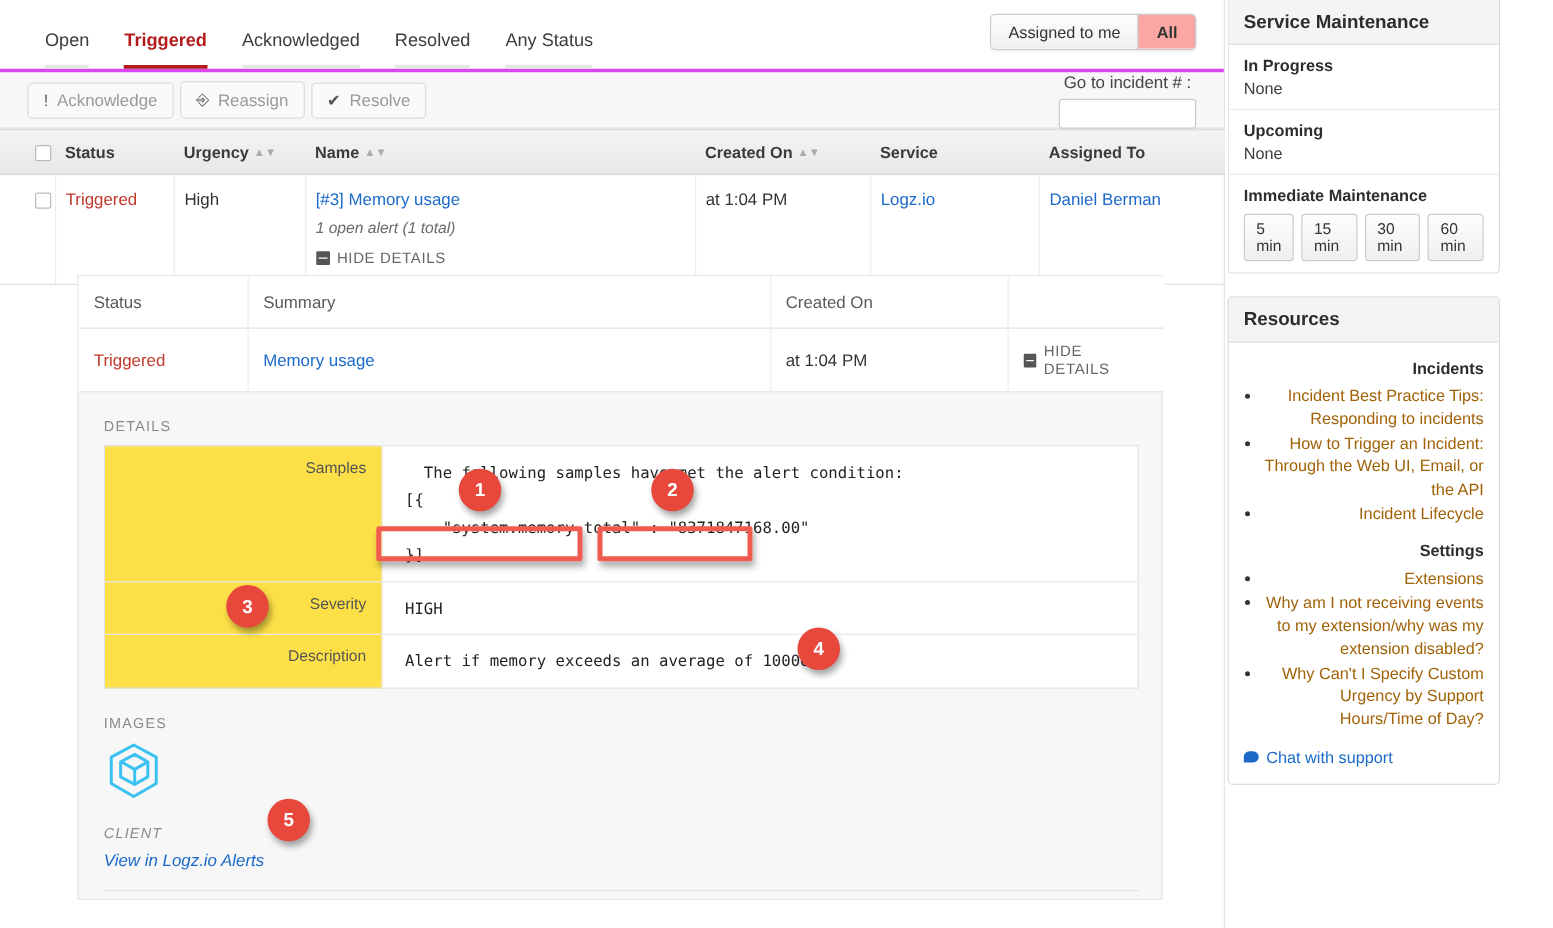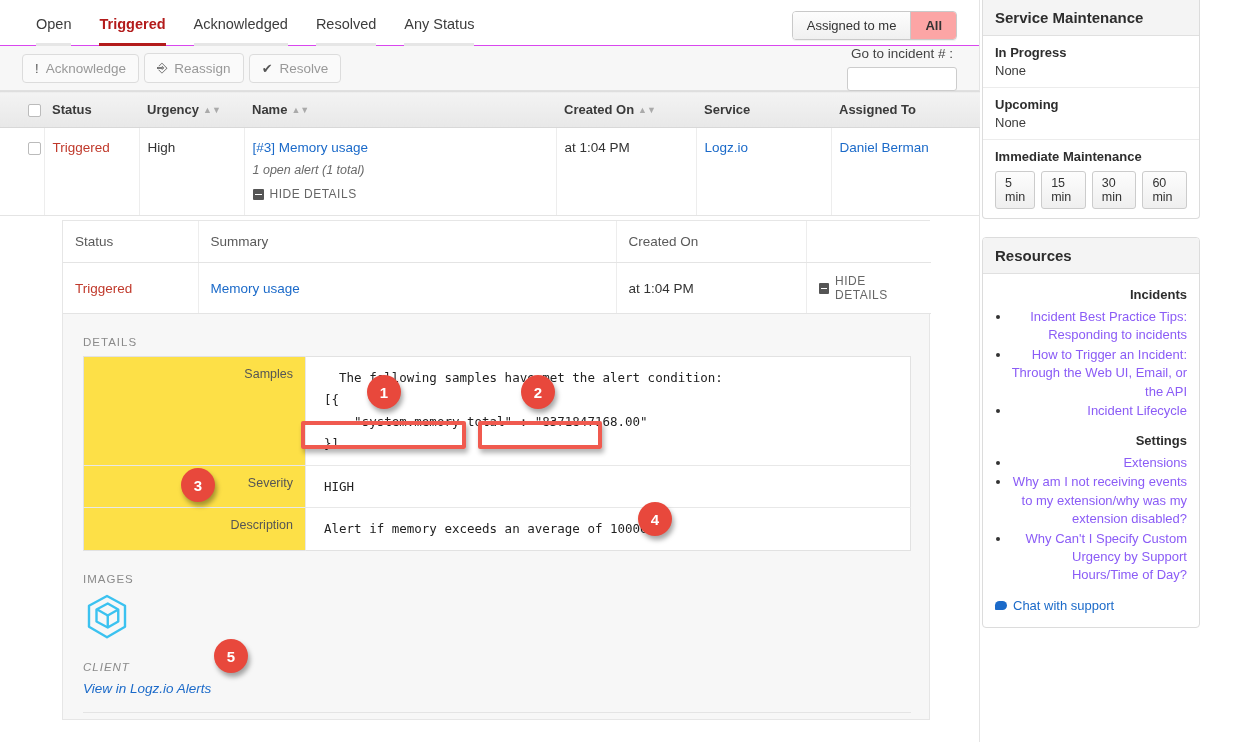--- a/index.html
+++ b/index.html
@@ -17,24 +17,24 @@
   
   .main-col {
     position: absolute; left: 0; top: 0; width: 980px; height: 742px;
     background: #fff;
     border-right: 1px solid #e4e4e4;
   }
 
   
   .tabbar {
     position: relative;
-    height: 46px;
-    border-bottom: 1px solid #d946ef;
+    height: 58px;
+    border-bottom: 3px solid #d946ef;
     padding-left: 22px;
-    display: flex; align-items: center;
+    display: flex; align-items: flex-end;
   }
   .tab {
     position: relative;
     padding: 16px 14px 14px 14px;
     font-size: 14.5px;
     color: #3c3c3c;
     cursor: pointer;
     white-space: nowrap;
   }
   .tab .underline {
@@ -215,21 +215,21 @@
   .minbtn {
     border: 1px solid #ccc; border-radius: 3px;
     background: linear-gradient(#fdfdfd,#efefef);
     padding: 4px 9px; font-size: 12.5px; color: #333; cursor: pointer;
   }
   .res-body { padding: 13px 12px 14px 12px; text-align: right; }
   .res-h { font-size: 13px; font-weight: bold; color: #2d2d2d; margin: 0 0 6px 0; }
   .res-h.two { margin-top: 12px; }
   ul.res { margin: 0 0 0 16px; padding: 0; }
   ul.res li { margin: 0 0 1px 0; padding: 0; font-size: 13px; line-height: 1.42; }
-  ul.res li a { color: #8b5cf6; text-decoration: none; cursor: pointer; }
+  ul.res li a { color: #a16207; text-decoration: none; cursor: pointer; }
   .chat { margin-top: 13px; font-size: 13px; color: #1b6ac9; display:flex; gap:6px; align-items:flex-start; cursor:pointer;}
   .bubble { display:inline-block; width: 12px; height: 9px; background:#1b6ac9; border-radius: 5px 5px 5px 1px; margin-top:3px; flex:none;}
 
   
   .ann { position: absolute; left:0; top:0; width: 1242px; height: 742px; pointer-events: none; }
   .marker {
     position: absolute;
     width: 34px; height: 34px; border-radius: 50%;
     background: #e8483c;
     color: #fff; font-weight: bold; font-size: 15px;

